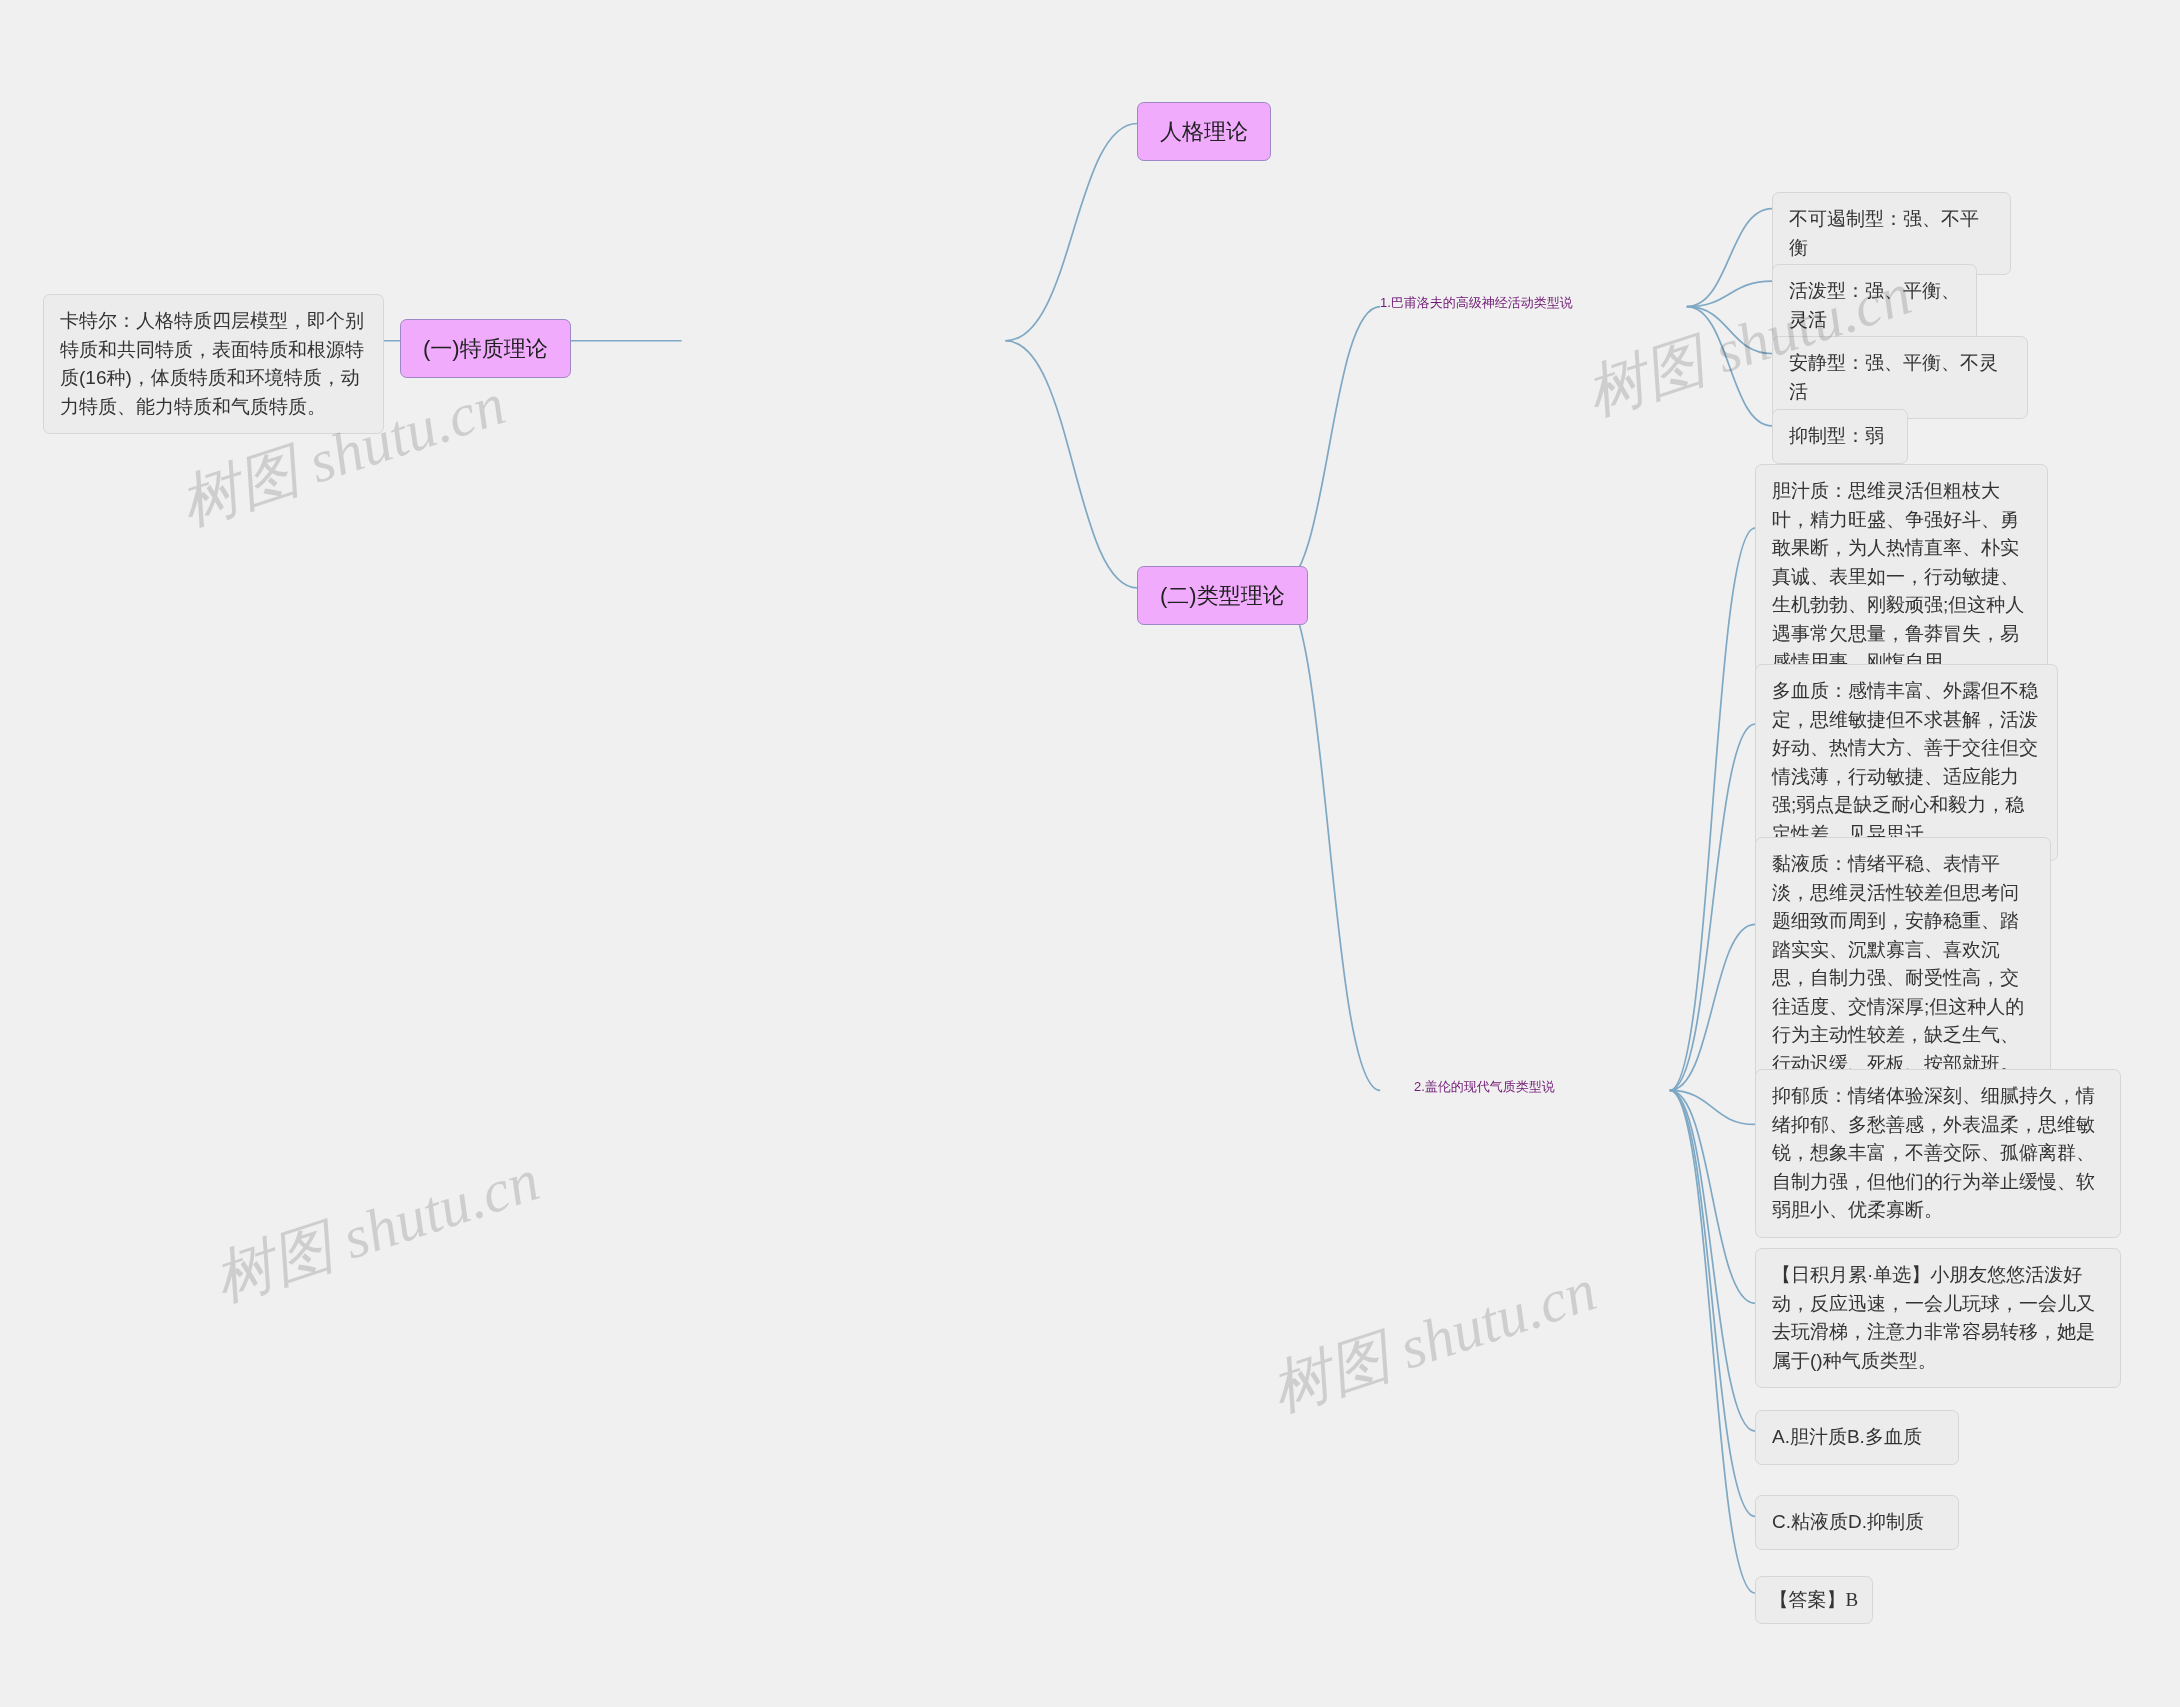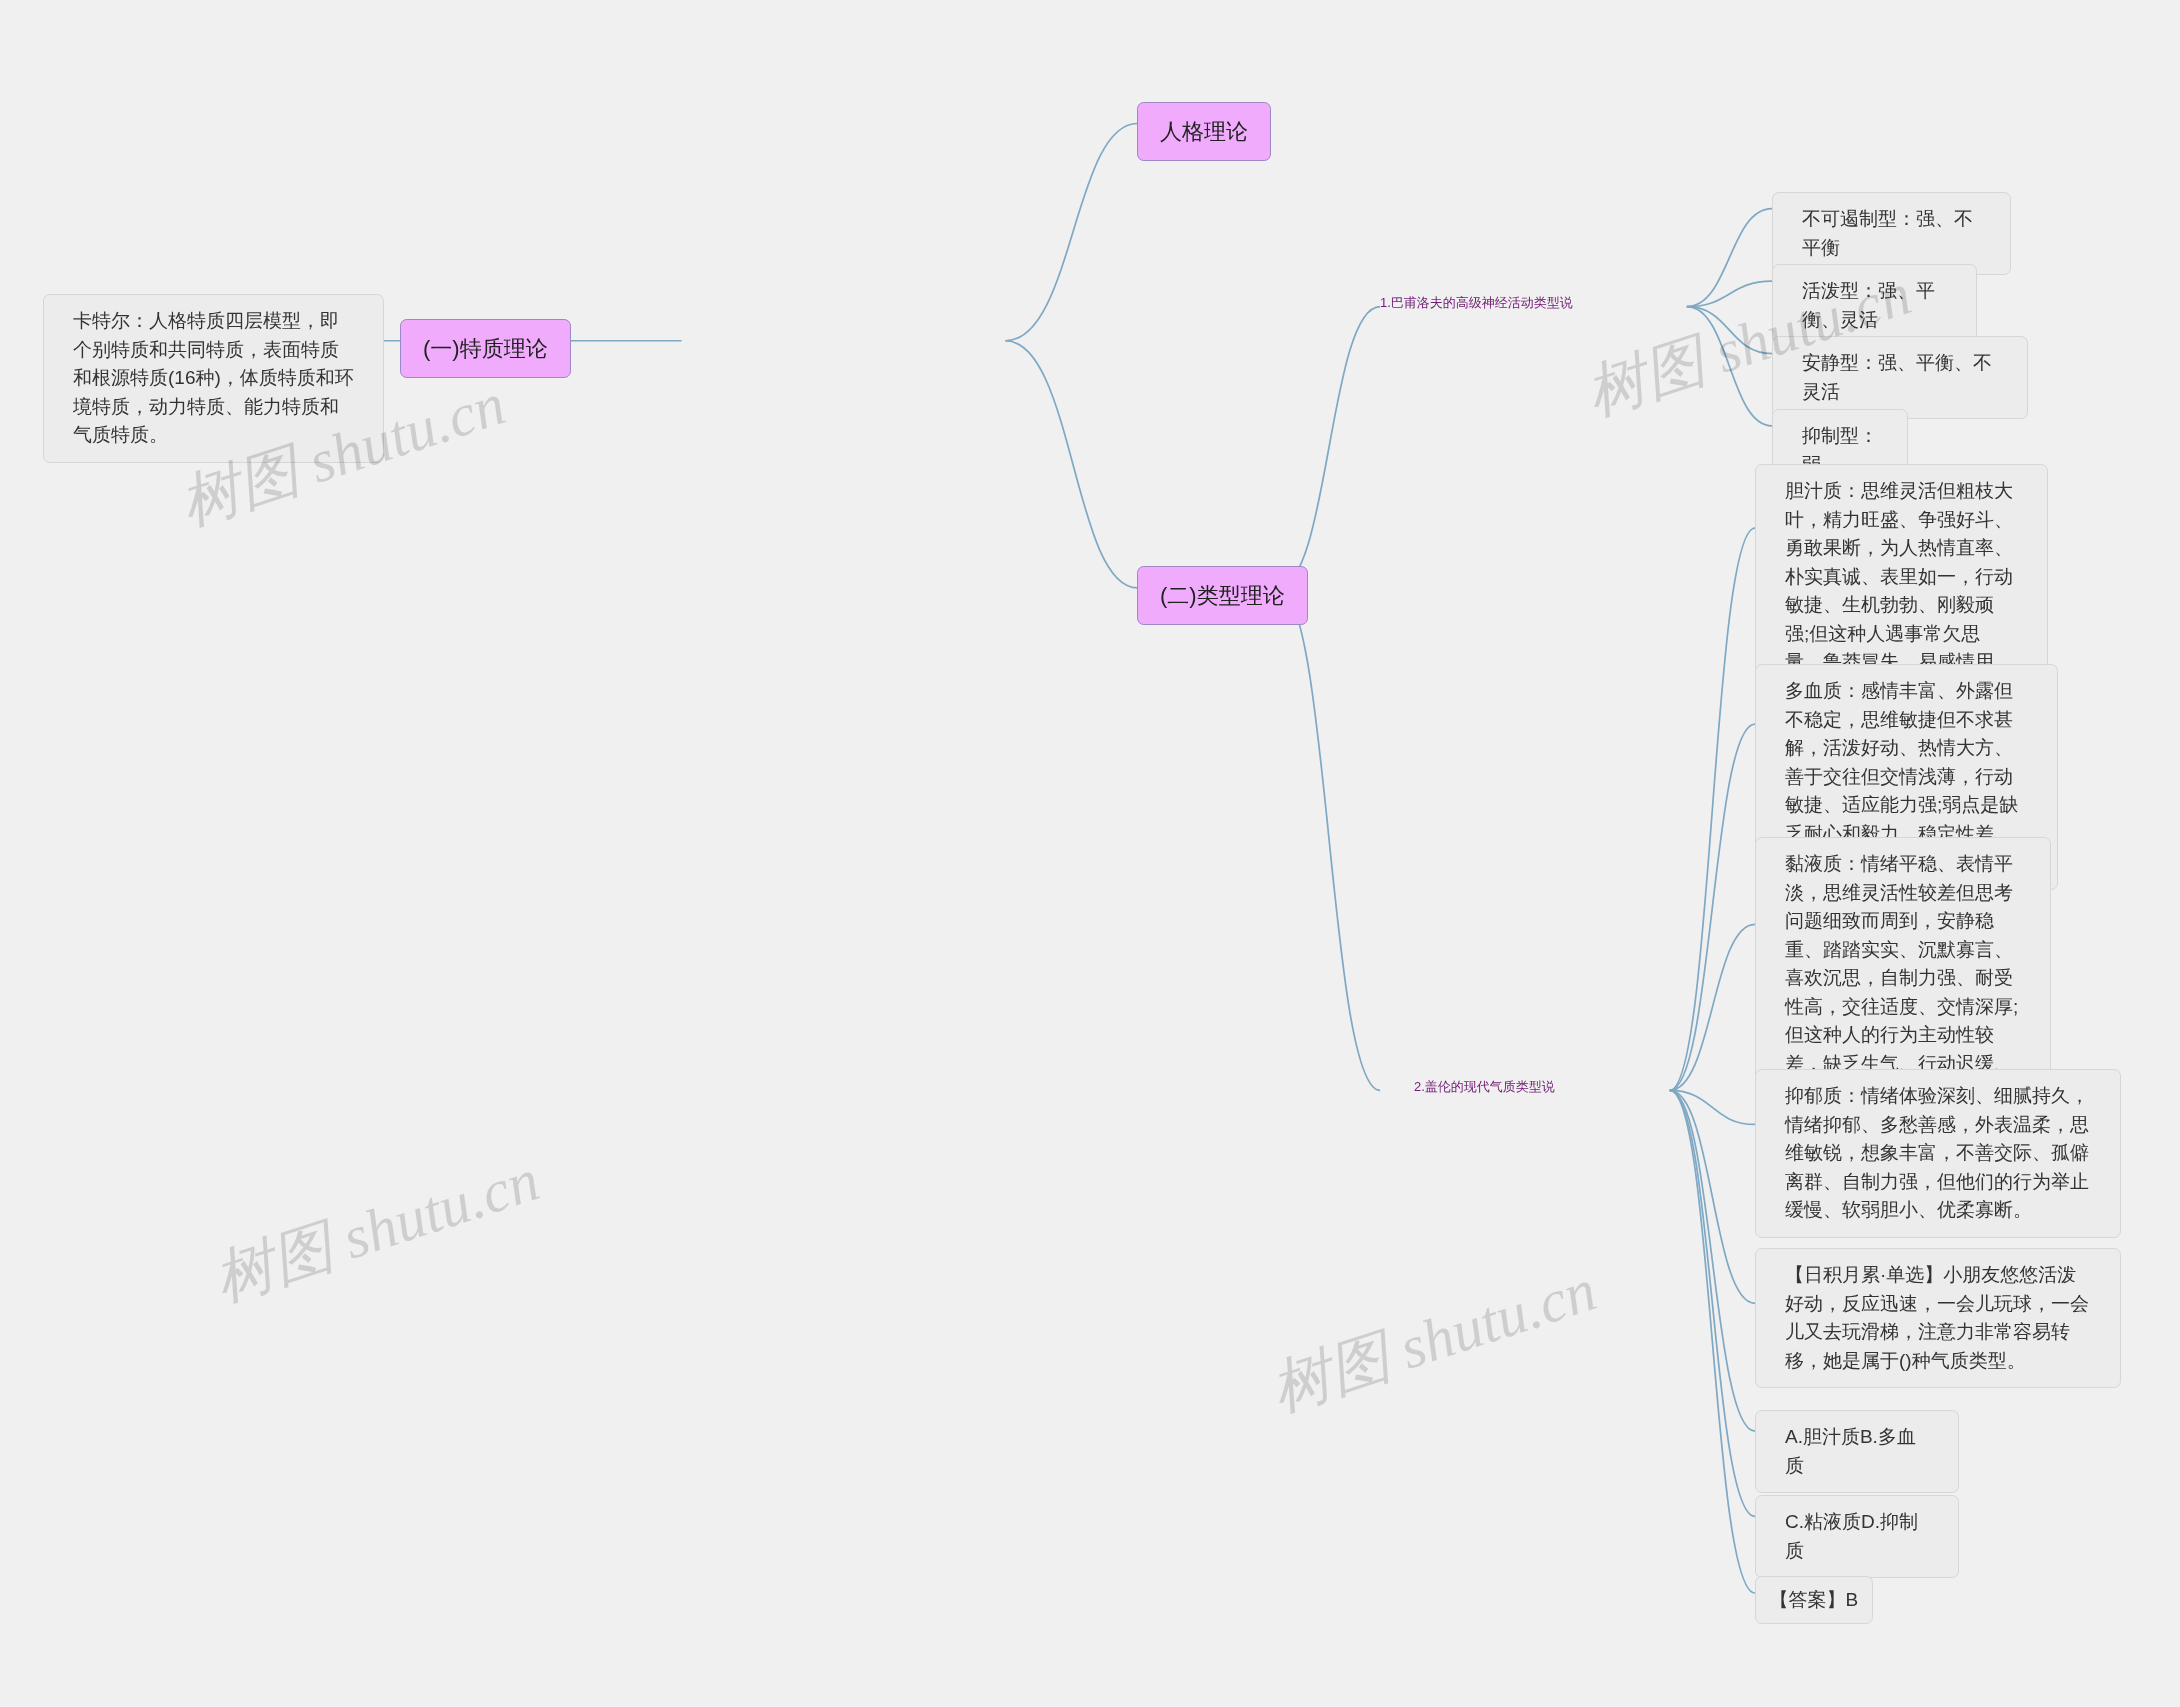--- a/index.html
+++ b/index.html
@@ -45,21 +45,21 @@
     font-size: 22px;
     padding: 12px 22px;
   }
   .node-leaf {
     background: #ececec;
     border: 0.9px solid #d6d6d6;
     color: #333;
     font-size: 19px;
     text-align: left;
     justify-content: flex-start;
-    padding: 12px 29px;
+    padding: 12px 16px;
   }
   .node-label {
     position: absolute;
     color: #701a75;
     font-size: 13px;
     background: transparent;
   }
   .node-answer {
     background: #ececec;
     border: 0.9px solid #d6d6d6;
@@ -144,21 +144,21 @@
 
   <div class="node-label" style="left:1414px; top:1078px;">2.盖伦的现代气质类型说</div>
 
   <div class="node node-leaf" style="left:1755px; top:464px; width:293px;">胆汁质：思维灵活但粗枝大叶，精力旺盛、争强好斗、勇敢果断，为人热情直率、朴实真诚、表里如一，行动敏捷、生机勃勃、刚毅顽强;但这种人遇事常欠思量，鲁莽冒失，易感情用事，刚愎自用。</div>
   <div class="node node-leaf" style="left:1755px; top:664px; width:303px;">多血质：感情丰富、外露但不稳定，思维敏捷但不求甚解，活泼好动、热情大方、善于交往但交情浅薄，行动敏捷、适应能力强;弱点是缺乏耐心和毅力，稳定性差，见异思迁。</div>
   <div class="node node-leaf" style="left:1755px; top:837px; width:296px;">黏液质：情绪平稳、表情平淡，思维灵活性较差但思考问题细致而周到，安静稳重、踏踏实实、沉默寡言、喜欢沉思，自制力强、耐受性高，交往适度、交情深厚;但这种人的行为主动性较差，缺乏生气、行动迟缓、死板、按部就班。</div>
   <div class="node node-leaf" style="left:1755px; top:1069px; width:366px;">抑郁质：情绪体验深刻、细腻持久，情绪抑郁、多愁善感，外表温柔，思维敏锐，想象丰富，不善交际、孤僻离群、自制力强，但他们的行为举止缓慢、软弱胆小、优柔寡断。</div>
   <div class="node node-leaf" style="left:1755px; top:1248px; width:366px;">【日积月累·单选】小朋友悠悠活泼好动，反应迅速，一会儿玩球，一会儿又去玩滑梯，注意力非常容易转移，她是属于()种气质类型。</div>
   <div class="node node-leaf" style="left:1755px; top:1410px; width:204px;">A.胆汁质B.多血质</div>
   <div class="node node-leaf" style="left:1755px; top:1495px; width:204px;">C.粘液质D.抑制质</div>
-  <div class="node node-answer" style="left:1755px; top:1576px;">【答案】B</div>
+  <div class="node node-answer" style="left:1755px; top:1576px;font-family:Liberation Serif, serif;">【答案】B</div>
 
   <div class="watermark" style="left:170px; top:468px;">树图 shutu.cn</div>
   <div class="watermark" style="left:1576px; top:358px;">树图 shutu.cn</div>
   <div class="watermark" style="left:204px; top:1244px;">树图 shutu.cn</div>
   <div class="watermark" style="left:1261px; top:1354px;">树图 shutu.cn</div>
 
 </div>
 
 
 </body></html>

